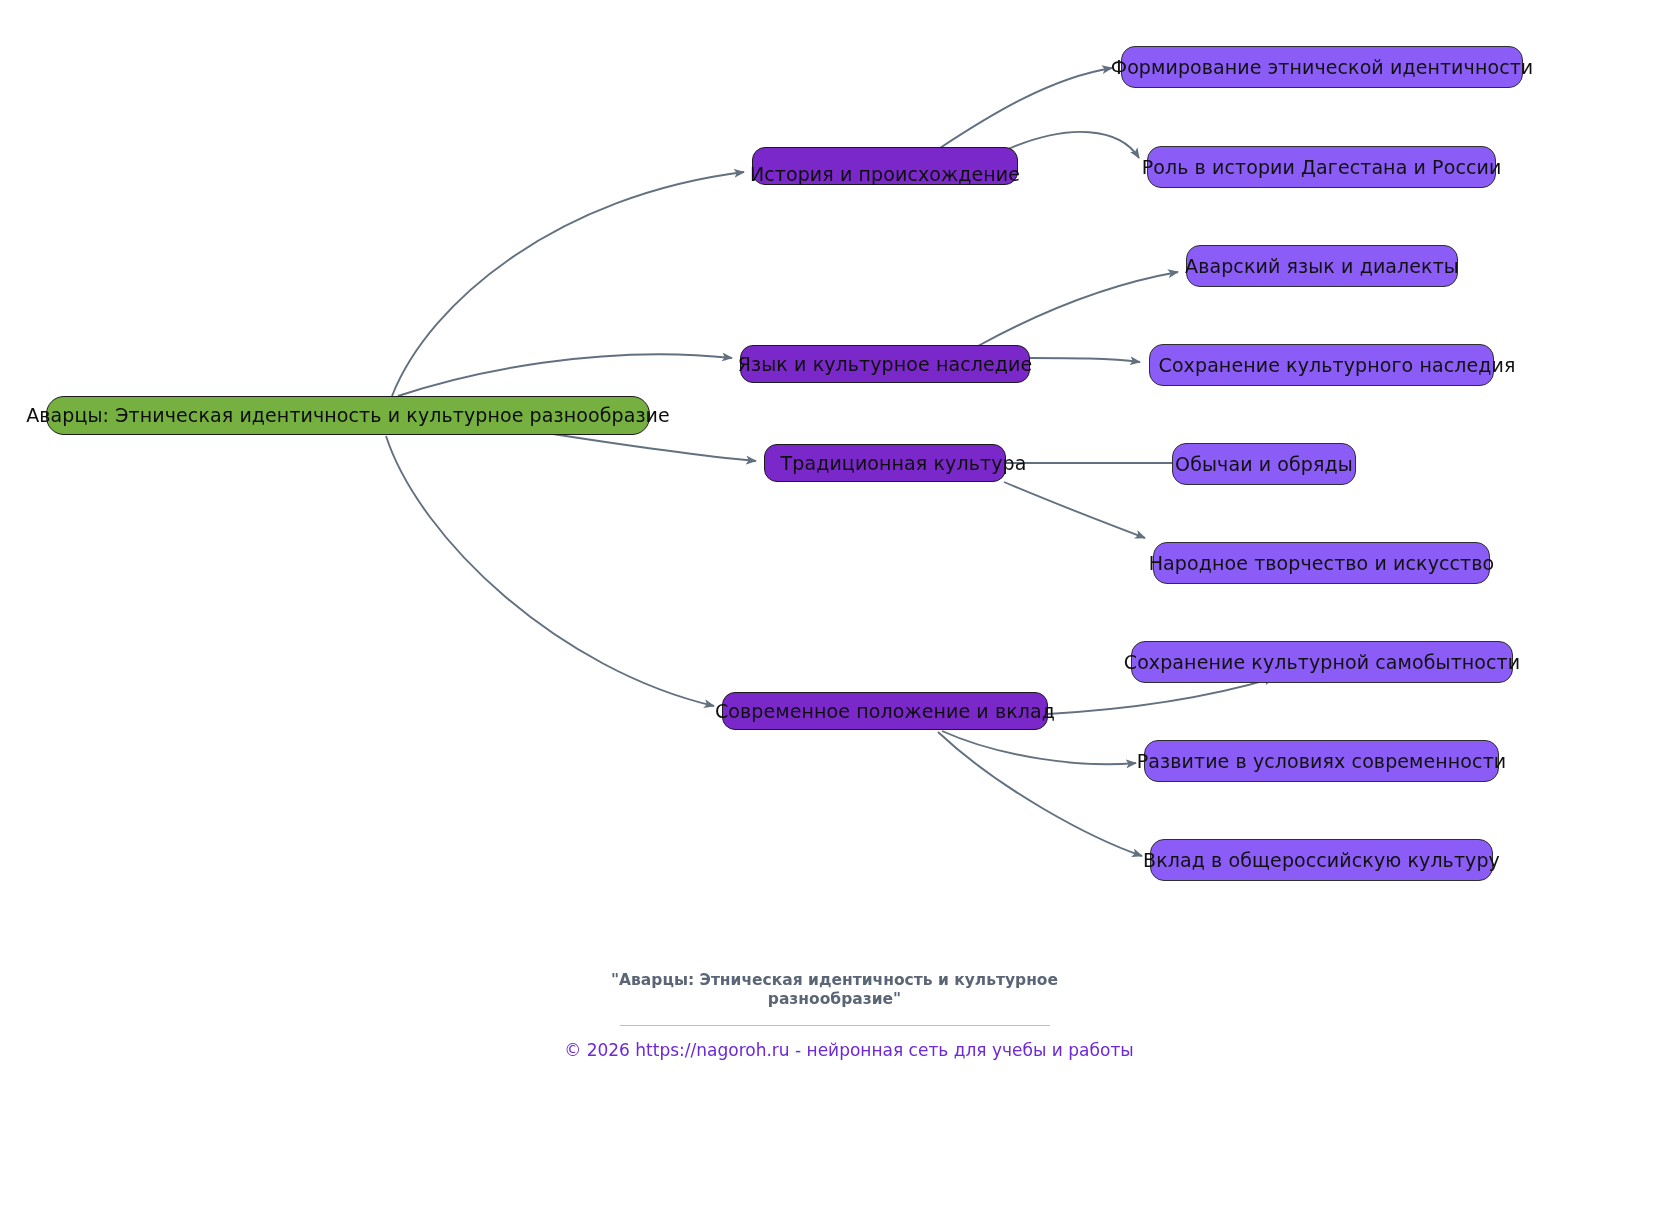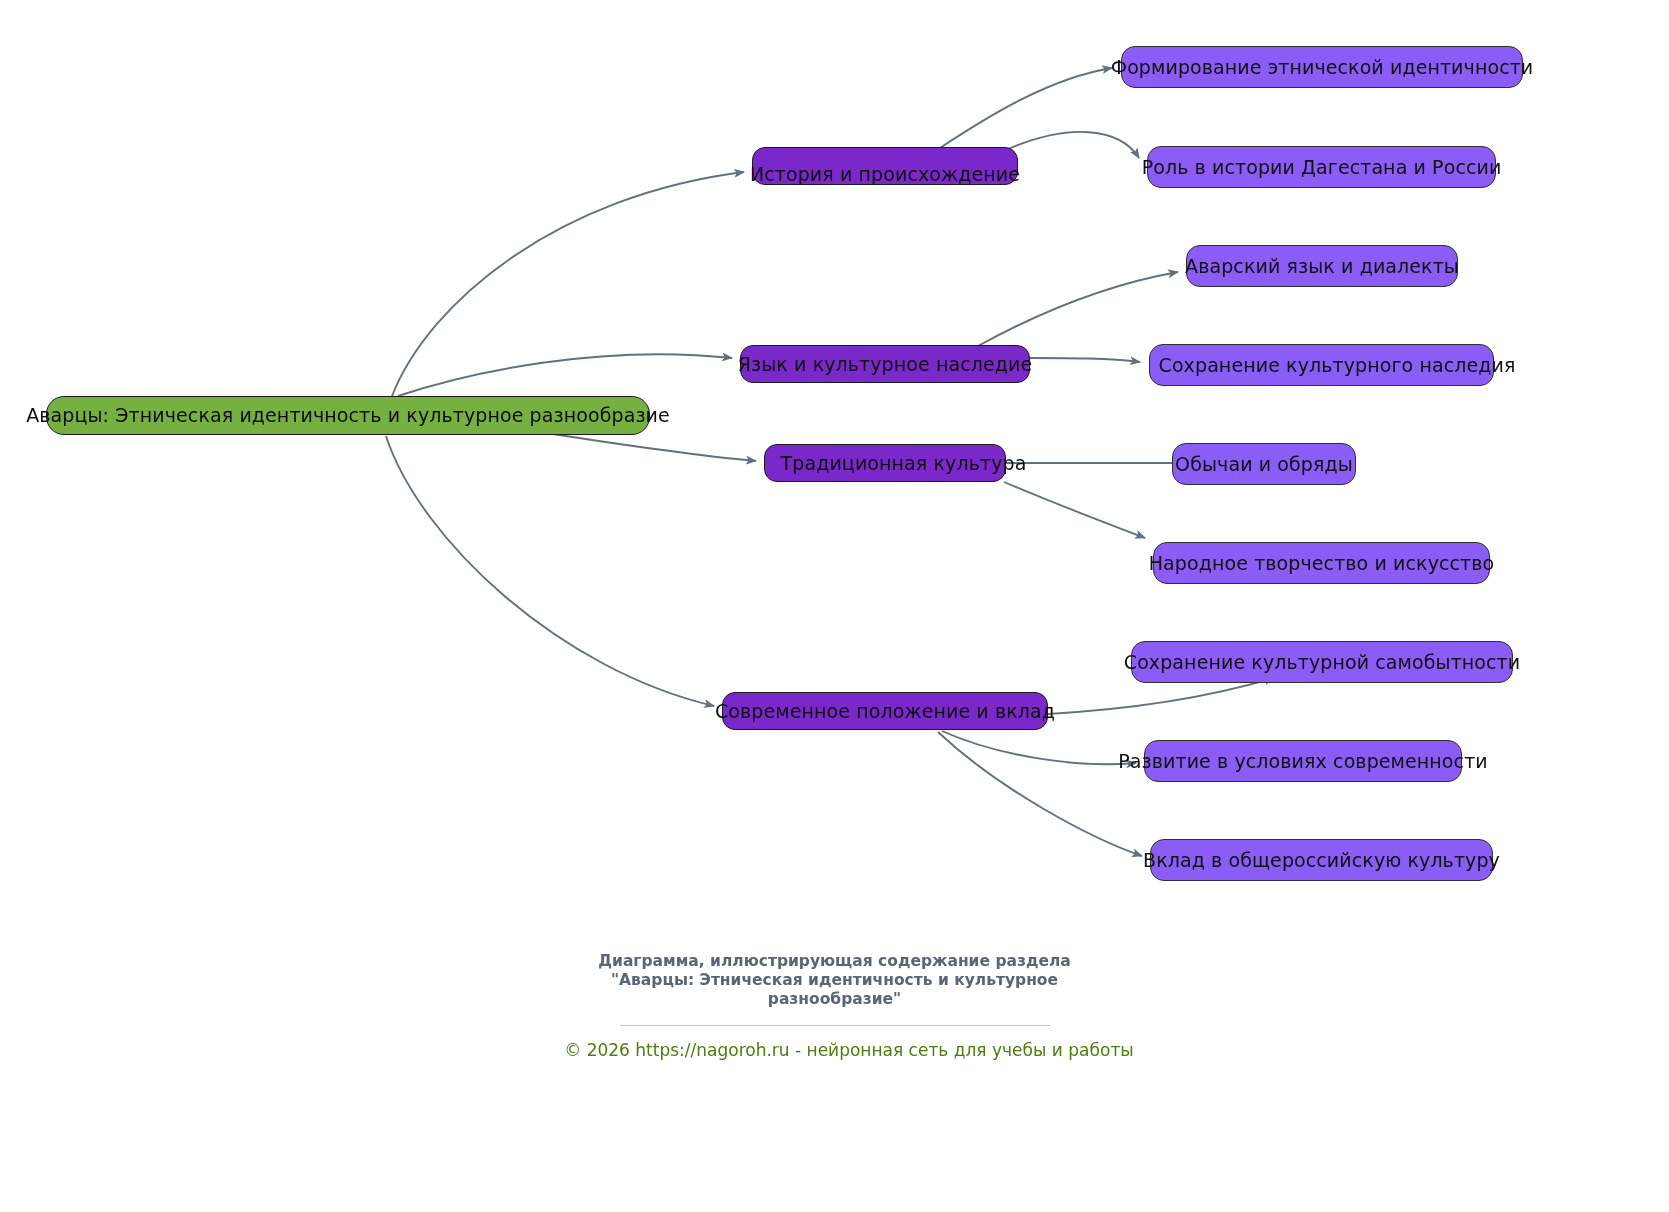--- a/index.html
+++ b/index.html
@@ -75,21 +75,21 @@
     margin: 0 auto;
   }
   #footer-rule {
     width: 430px;
     height: 1px;
     background: #b9c0ca;
     margin: 16px auto 0 auto;
   }
   #footer-copyright {
     margin-top: 14px;
-    color: #4d7c0f;
+    color: #6d28d9;
     font-size: 17px;
     font-family: "DejaVu Sans", sans-serif;
     margin-left: 29px;
   }
 </style>
 </head>
 <body>
 
 <div id="diagram-root">
 
@@ -153,30 +153,30 @@
   <div class="node node-leaf" style="left:1153px; top:542px; width:337px; height:42px;">
     <span class="node-label">Народное творчество и искусство</span>
   </div>
 
   <div class="node node-branch" style="left:722px; top:692px; width:326px; height:38px;">
     <span class="node-label">Современное положение и вклад</span>
   </div>
   <div class="node node-leaf" style="left:1131px; top:641px; width:382px; height:42px;">
     <span class="node-label">Сохранение культурной самобытности</span>
   </div>
-  <div class="node node-leaf" style="left:1144px; top:740px; width:318px; height:42px;">
+  <div class="node node-leaf" style="left:1144px; top:740px; width:355px; height:42px;">
     <span class="node-label">Развитие в условиях современности</span>
   </div>
   <div class="node node-leaf" style="left:1150px; top:839px; width:343px; height:42px;">
     <span class="node-label">Вклад в общероссийскую культуру</span>
   </div>
 
   <div id="footer">
     <div id="footer-caption">
-      <span>Диаграмма, иллюстрирующая содержание раздела</span><br>
+      <br>
       <span>"Аварцы: Этническая идентичность и культурное</span><br>
       <span>разнообразие"</span>
     </div>
     <div id="footer-rule"></div>
     <div id="footer-copyright">© 2026 https://nagoroh.ru - нейронная сеть для учебы и работы</div>
   </div>
 
 </div>
 
 </body></html>

